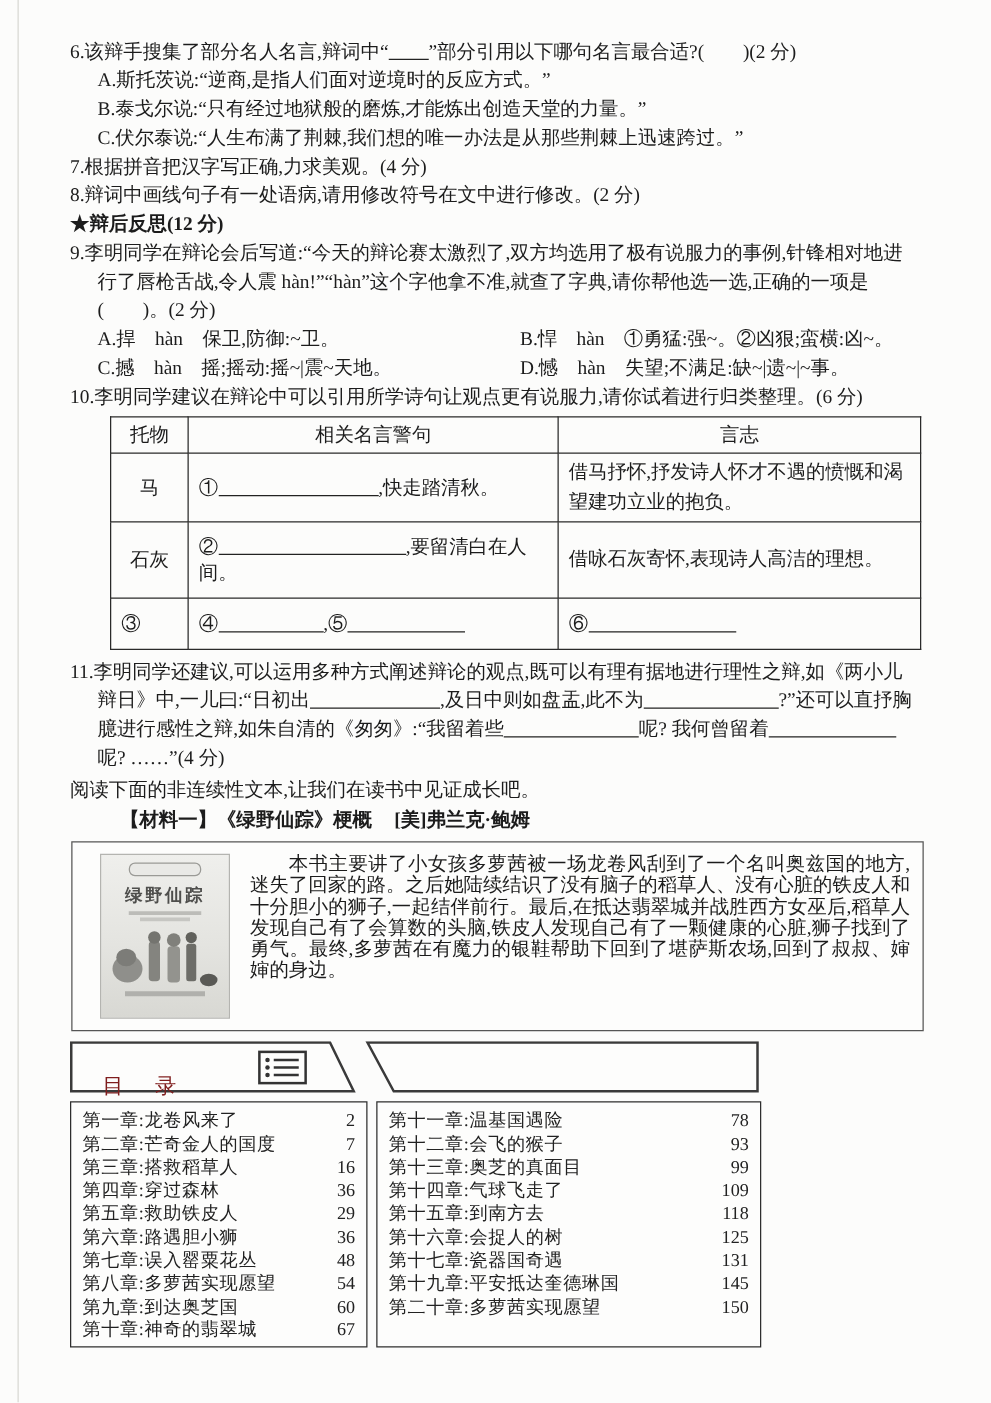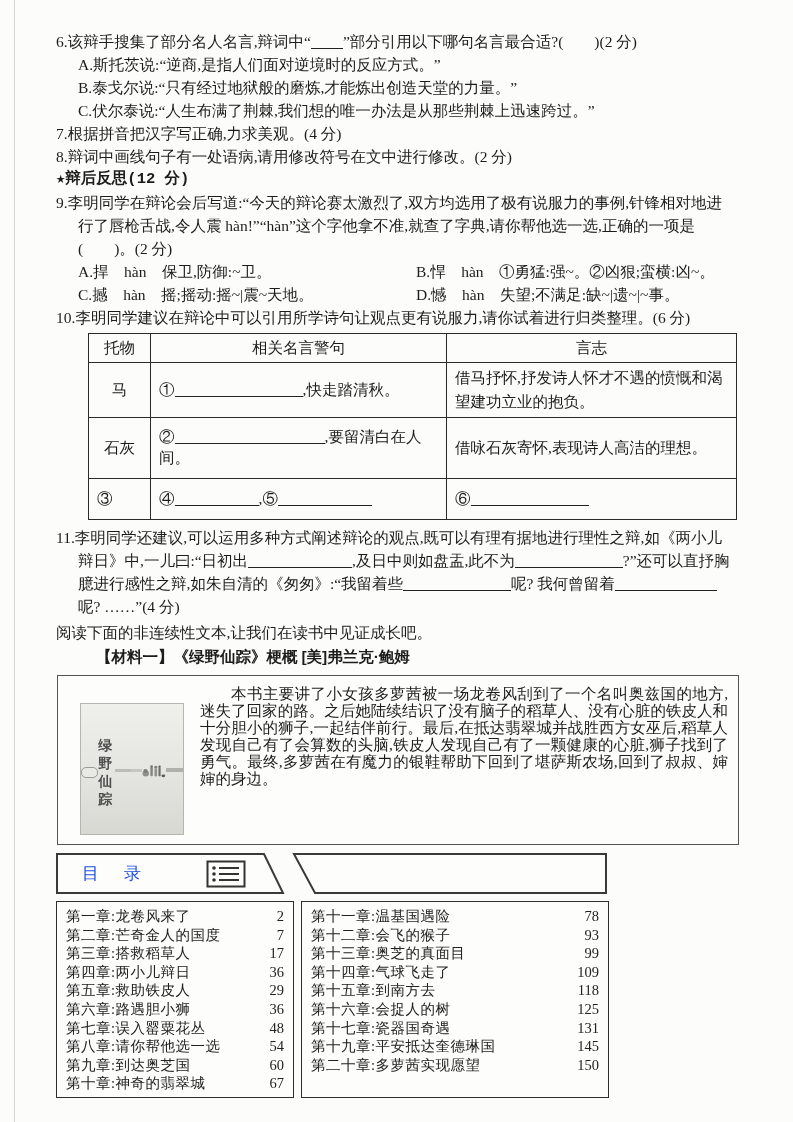--- a/index.html
+++ b/index.html
@@ -7,50 +7,50 @@
     width:793px;height:1122px;overflow:hidden;position:relative;
     background:#fcfcfb;
     font-family:"Liberation Serif","DejaVu Serif",serif;
     color:#1c1c1c;
   }
   .page-edge{position:absolute;left:14px;top:0;width:1px;height:1122px;background:#d8d8d4;}
   .content{padding:30px 56px 0 56px;}
   .line{font-size:15.5px;line-height:23px;}
   .hang{padding-left:22px;text-indent:-22px;}
   .opt{margin-left:22px;}
-  .bold-hei{font-family:Liberation Mono, monospace;font-weight:700;}
+  .bold-hei{font-family:Liberation Serif, serif;font-weight:700;}
   .blank{display:inline-block;border-bottom:1.2px solid #222;height:14px;vertical-align:-2px;}
   .q9opts{margin-left:22px;}
   .q9row{display:flex;}
   .q9row .cellA{width:338px;flex:none;}
   
   table.q10{border-collapse:collapse;margin:4px 0 6px 32px;table-layout:fixed;}
   table.q10 td,table.q10 th{border:1.5px solid #2a2a2a;font-weight:normal;font-size:15.5px;padding:2px 8px;vertical-align:middle;}
   table.q10 th{text-align:center;height:24px;}
   td.c-center{text-align:center;}
   table.q10 .c3cell{line-height:24px;}
   
   .center-head{text-align:center;font-size:16.5px;margin-top:6px;}
   .mat-label{margin-left:40px;}
-  .mat-author{font-family:Liberation Sans, sans-serif;font-weight:600;margin-left:0;}
+  .mat-author{font-family:Liberation Serif, serif;font-weight:600;margin-left:14px;}
   
   .sum-box{border:1.2px solid #555;width:658px;margin:5px 0 8px 1px;padding:9px 10px 9px 12px;display:flex;gap:16px;background:#fdfdfc;}
   .cover{flex:none;width:102px;height:130px;border:1px solid #b4b4b0;margin-left:10px;
          background:linear-gradient(180deg,#efefec 0%,#e4e4e0 55%,#d8d8d3 100%);
-         display:flex;flex-direction:row;align-items:center;margin-top:18px;}
+         display:flex;flex-direction:column;align-items:center;}
   .cover-banner{margin-top:6px;width:56px;height:9px;border:1px solid #9a9a96;border-radius:5px;background:#e9e9e6;}
   .cover-title{margin-top:7px;font-size:14px;letter-spacing:2px;color:#4e4e4c;font-weight:700;}
   .cover-sub{margin-top:3px;width:58px;height:3px;background:#bcbcb8;}
   .cover-sub2{margin-top:2px;width:40px;height:3px;background:#c6c6c2;}
   .cover-art{margin-top:4px;}
   .cover-press{margin-top:2px;width:64px;height:4px;background:#b0b0ac;}
   .sum-text{flex:1;font-size:15.5px;line-height:17px;text-indent:2em;text-align:justify;}
   
   .toc-header{position:relative;width:552px;height:42px;margin-top:5px;}
-  .toc-title{position:absolute;left:26px;top:9px;font-size:17px;letter-spacing:4px;color:#1d4ed8;}
+  .toc-title{position:absolute;left:26px;top:24px;font-size:17px;letter-spacing:4px;color:#7f1d1d;}
   .toc-list-icon{position:absolute;left:150px;top:7px;}
   
   .toc-wrap{display:flex;gap:7px;margin-top:6px;}
   .toc-box{border:1.5px solid #2e2e2e;padding:5px 9px 4px 9px;background:#fdfdfc;}
   .toc-box.left{width:218px;}
   .toc-box.right{width:288px;}
   .toc-row{display:flex;justify-content:space-between;align-items:baseline;height:18.6px;font-size:14.5px;letter-spacing:0.5px;color:#222;}
   .toc-page{font-size:14.5px;letter-spacing:0;}
 </style>
 </head>
@@ -181,45 +181,45 @@
     <span class="toc-page">2</span>
   </div>
 
   <div class="toc-row">
     <span class="toc-chapter">第二章:芒奇金人的国度</span>
     <span class="toc-page">7</span>
   </div>
 
   <div class="toc-row">
     <span class="toc-chapter">第三章:搭救稻草人</span>
-    <span class="toc-page">17</span>
-  </div>
-
-  <div class="toc-row">
-    <span class="toc-chapter">第四章:两小儿辩日</span>
+    <span class="toc-page">16</span>
+  </div>
+
+  <div class="toc-row">
+    <span class="toc-chapter">第四章:穿过森林</span>
     <span class="toc-page">36</span>
   </div>
 
   <div class="toc-row">
     <span class="toc-chapter">第五章:救助铁皮人</span>
     <span class="toc-page">29</span>
   </div>
 
   <div class="toc-row">
     <span class="toc-chapter">第六章:路遇胆小狮</span>
     <span class="toc-page">36</span>
   </div>
 
   <div class="toc-row">
     <span class="toc-chapter">第七章:误入罂粟花丛</span>
     <span class="toc-page">48</span>
   </div>
 
   <div class="toc-row">
-    <span class="toc-chapter">第八章:请你帮他选一选</span>
+    <span class="toc-chapter">第八章:多萝茜实现愿望</span>
     <span class="toc-page">54</span>
   </div>
 
   <div class="toc-row">
     <span class="toc-chapter">第九章:到达奥芝国</span>
     <span class="toc-page">60</span>
   </div>
 
   <div class="toc-row">
     <span class="toc-chapter">第十章:神奇的翡翠城</span>

